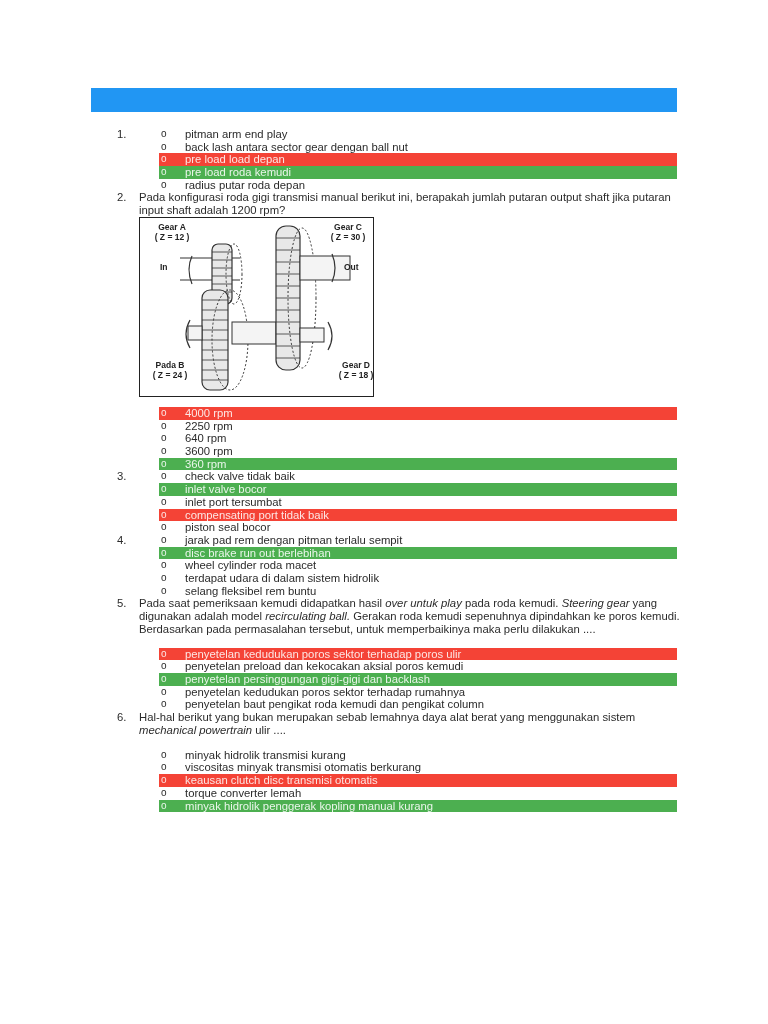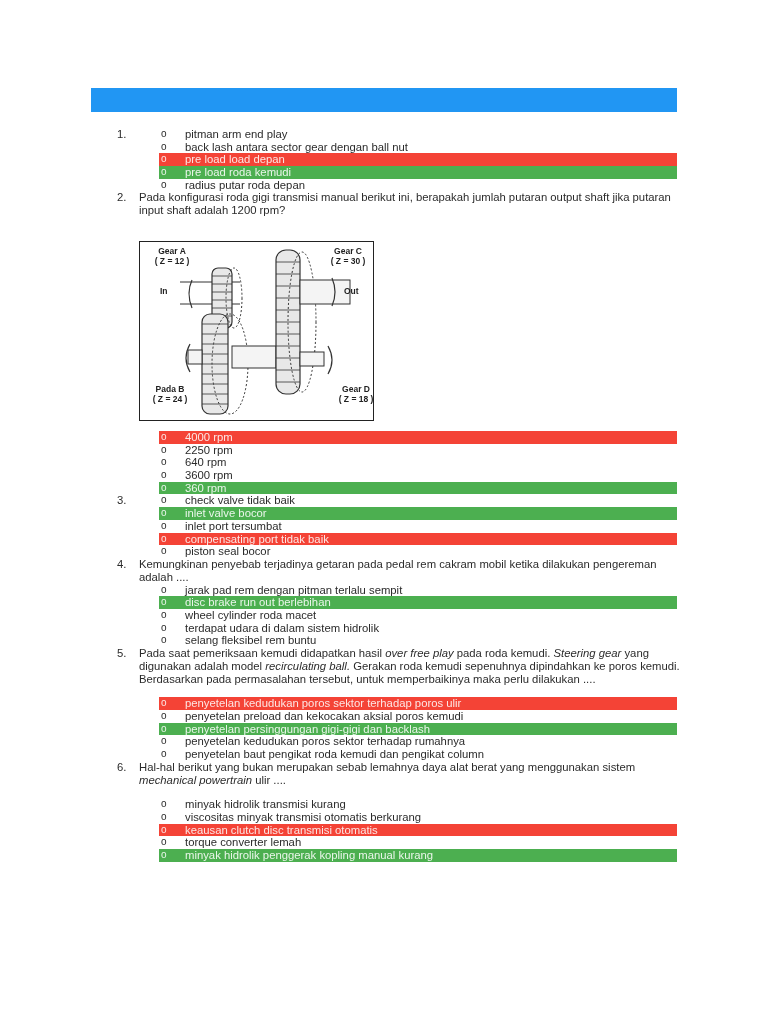--- a/index.html
+++ b/index.html
@@ -22,21 +22,21 @@
       position: relative; height: 12.7px; line-height: 12.7px;
       margin-left: 20px; margin-right: 0; padding-left: 26px;
       width: 492px; white-space: nowrap;
     }
     .q .opts .opt { margin-left: 20px; }
     .opt .bullet { position: absolute; left: 2px; top: 0; font-size: 10px; }
     .opt.wrong { background: #f44336; color: #fde6e4; }
     .opt.right { background: #4caf50; color: #eaf6ea; }
     .gap { height: 12px; }
     .figure {
-      margin: 24px 0 10px 0; width: 233px; height: 178px;
+      margin: 0 0 10px 0; width: 233px; height: 178px;
       border: 1.5px solid #222; position: relative; background: #fff;
     }
     .figure svg { position: absolute; left: 0; top: 0; }
     .fig-label { position: absolute; font-size: 8.5px; font-weight: bold; color: #222; line-height: 10px; text-align: center; }
   </style>
 </head>
 <body>
 
 <div class="banner"></div>
 
@@ -148,33 +148,32 @@
       <li class="opt"><span class="bullet">o</span><span>check valve tidak baik</span></li>
       <li class="opt right"><span class="bullet">o</span><span>inlet valve bocor</span></li>
       <li class="opt"><span class="bullet">o</span><span>inlet port tersumbat</span></li>
       <li class="opt wrong"><span class="bullet">o</span><span>compensating port tidak baik</span></li>
       <li class="opt"><span class="bullet">o</span><span>piston seal bocor</span></li>
     </ul>
   </div>
 
   <div class="q">
     <span class="qnum">4.</span>
-    <span class="qtext">Kemungkinan penyebab terjadinya getaran pada pedal rem cakram mobil ketika dilakukan pengereman adalah ....</span>
     <ul class="opts" style="margin-left:-139px;padding-left:139px;">
       <li class="opt"><span class="bullet">o</span><span>jarak pad rem dengan pitman terlalu sempit</span></li>
       <li class="opt right"><span class="bullet">o</span><span>disc brake run out berlebihan</span></li>
       <li class="opt"><span class="bullet">o</span><span>wheel cylinder roda macet</span></li>
       <li class="opt"><span class="bullet">o</span><span>terdapat udara di dalam sistem hidrolik</span></li>
       <li class="opt"><span class="bullet">o</span><span>selang fleksibel rem buntu</span></li>
     </ul>
   </div>
 
   <div class="q">
     <span class="qnum">5.</span>
-    <span class="qtext"><span>Pada saat pemeriksaan kemudi didapatkan hasil </span><i>over free play</i><span> pada roda kemudi. </span><i>Steering gear</i><span> yang digunakan adalah model </span><i>recirculating ball.</i><span> Gerakan roda kemudi sepenuhnya dipindahkan ke poros kemudi. Berdasarkan pada permasalahan tersebut, untuk memperbaikinya maka perlu dilakukan ....</span></span>
+    <span class="qtext"><span>Pada saat pemeriksaan kemudi didapatkan hasil </span><i>over untuk play</i><span> pada roda kemudi. </span><i>Steering gear</i><span> yang digunakan adalah model </span><i>recirculating ball.</i><span> Gerakan roda kemudi sepenuhnya dipindahkan ke poros kemudi. Berdasarkan pada permasalahan tersebut, untuk memperbaikinya maka perlu dilakukan ....</span></span>
     <div class="gap"></div>
     <ul class="opts" style="margin-left:-139px;padding-left:139px;">
       <li class="opt wrong"><span class="bullet">o</span><span>penyetelan kedudukan poros sektor terhadap poros ulir</span></li>
       <li class="opt"><span class="bullet">o</span><span>penyetelan preload dan kekocakan aksial poros kemudi</span></li>
       <li class="opt right"><span class="bullet">o</span><span>penyetelan persinggungan gigi-gigi dan backlash</span></li>
       <li class="opt"><span class="bullet">o</span><span>penyetelan kedudukan poros sektor terhadap rumahnya</span></li>
       <li class="opt"><span class="bullet">o</span><span>penyetelan baut pengikat roda kemudi dan pengikat column</span></li>
     </ul>
   </div>
 

